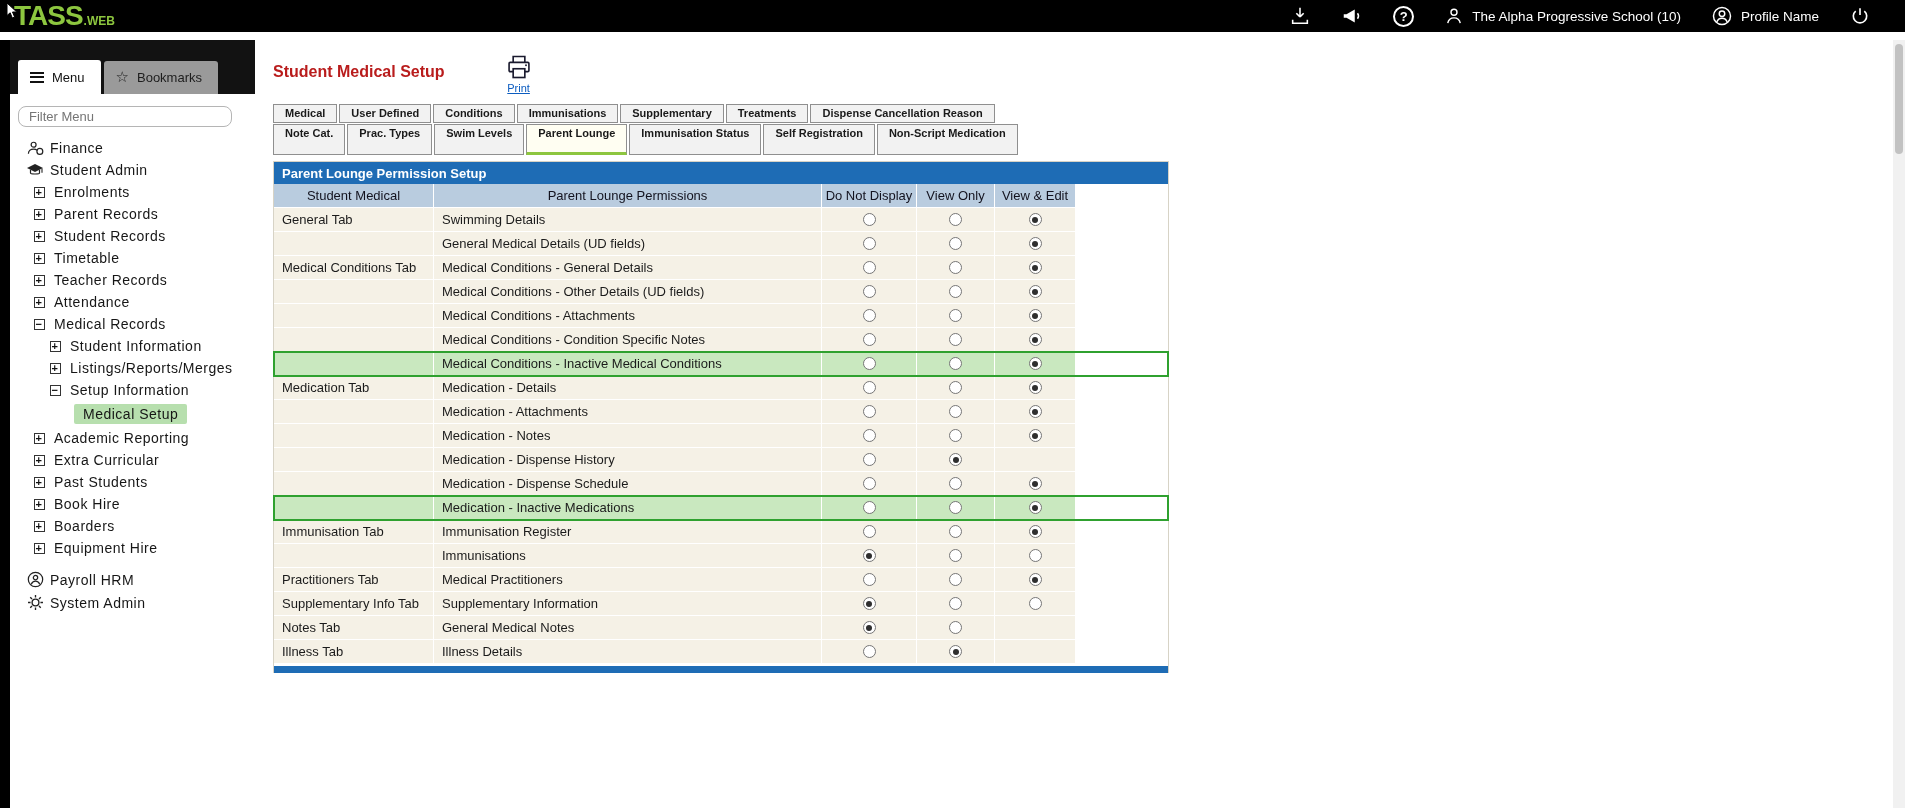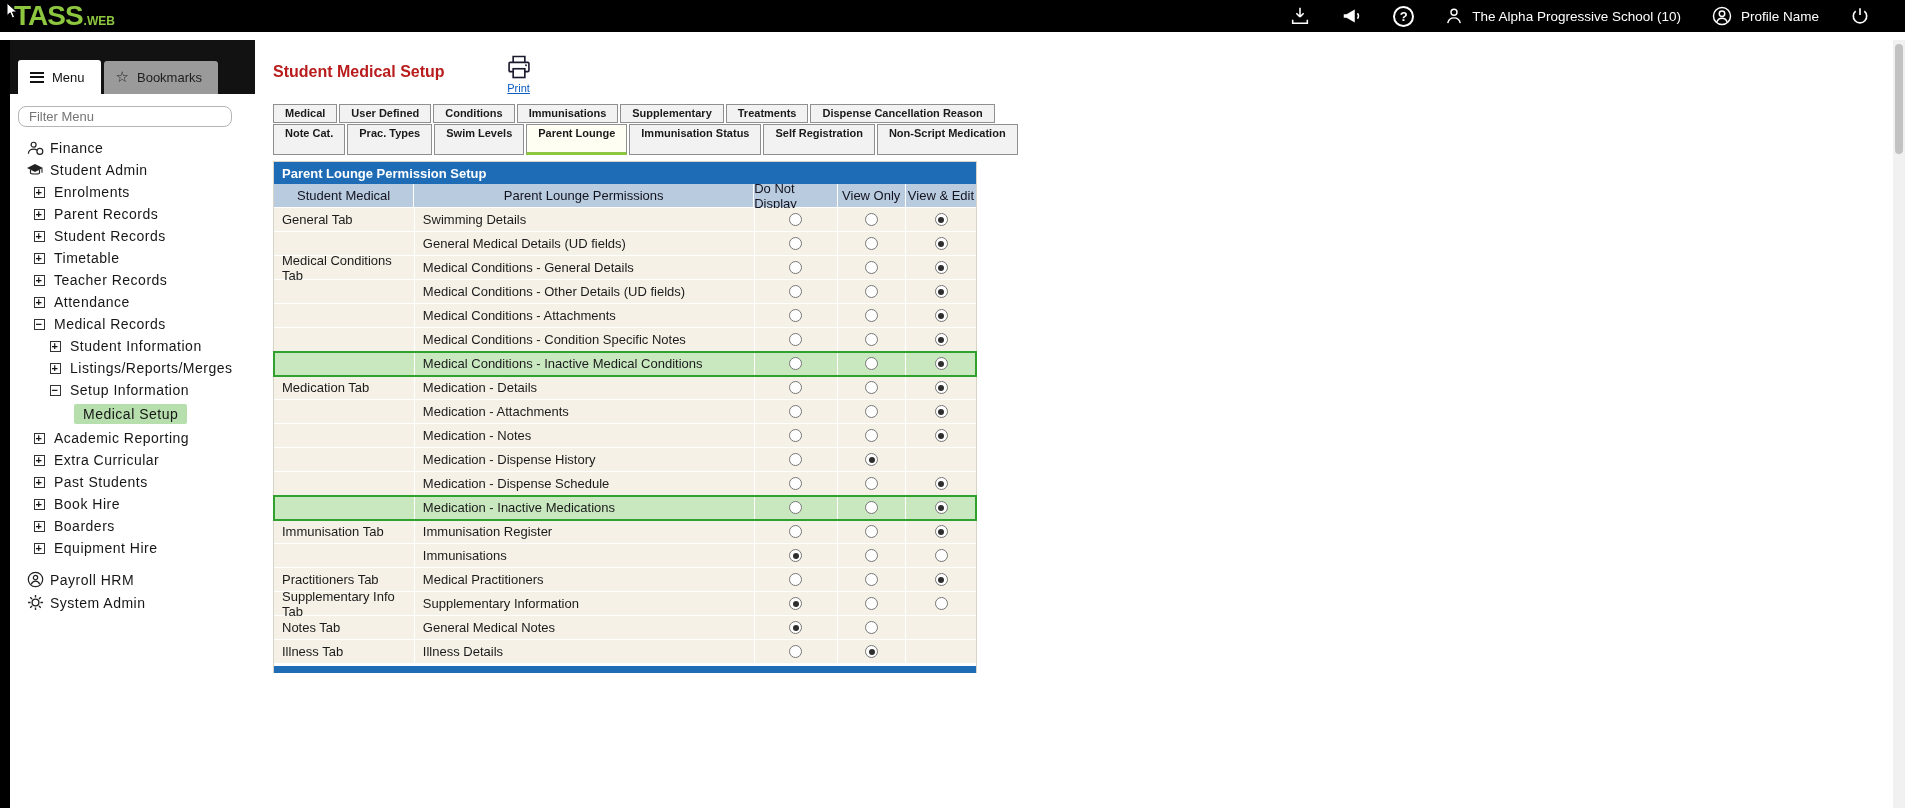--- a/index.html
+++ b/index.html
@@ -57,21 +57,21 @@
   .page-title{font-size:16px;font-weight:700;color:#b91c1c;margin:9px 0 0;}
   .print-btn{margin-left:60px;display:flex;flex-direction:column;align-items:center;cursor:pointer;}
   .print-label{font-size:11px;color:#0b5cc0;text-decoration:underline;margin-top:-2px;}
 
   .tab-row{margin-left:18px;display:flex;}
   .tab-row + .tab-row{margin-top:1px;}
   .tab{border:1px solid #8f8f8f;background:#f2f2f2;padding:2px 11px 3px;font-size:11px;font-weight:bold;
        color:#1a1a1a;margin-right:2px;cursor:pointer;white-space:nowrap;}
   .tab.active{background:#fffef2;border-bottom:3px solid var(--green);padding-bottom:13px;}
 
-  .ptable{margin:6px 0 0 18px;width:704px;border:1px solid #d7d3c6;border-bottom:0;}
+  .ptable{margin:6px 0 0 18px;width:896px;border:1px solid #d7d3c6;border-bottom:0;}
   .sect-head{background:var(--blue);color:#fff;font-size:13px;font-weight:bold;
              height:22px;line-height:15px;padding:4px 8px;}
   .thead,.trow{display:flex;width:100%;}
   .cell{border-right:1px solid #fff;border-bottom:1px solid #fff;display:flex;align-items:center;height:24px;font-size:13px;}
   .c-group{width:160px;padding-left:8px;}
   .c-label{width:388px;padding-left:8px;}
   .c-dnd{width:95px;justify-content:center;padding-left:0;}
   .c-view{width:78px;justify-content:center;padding-left:0;}
   .c-edit{width:80px;justify-content:center;padding-left:0;border-right:0;}
   .thead .cell{background:var(--colblue);color:#13131f;justify-content:center;padding-left:0;}

